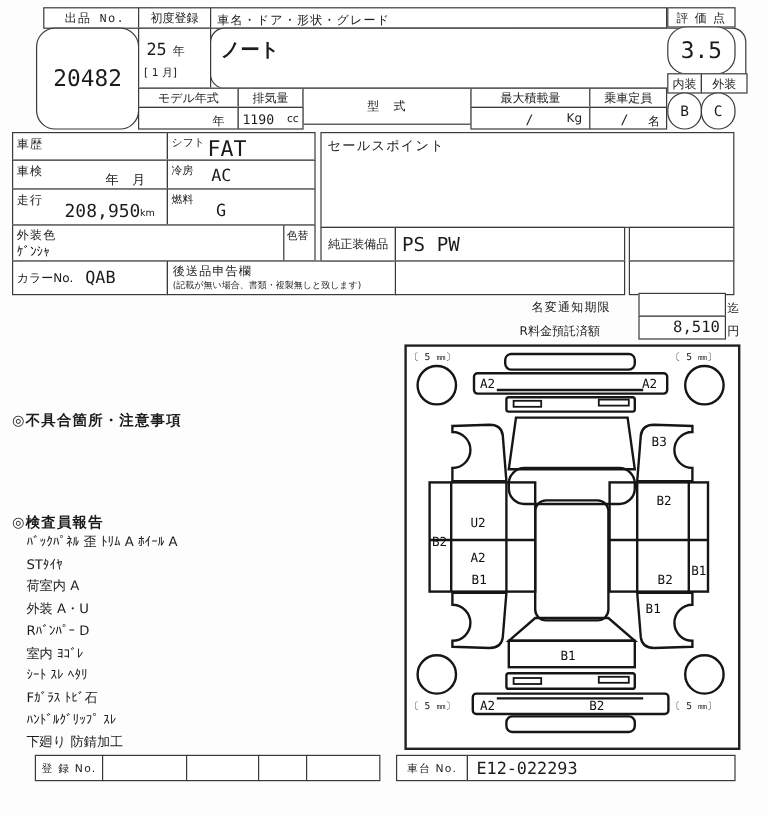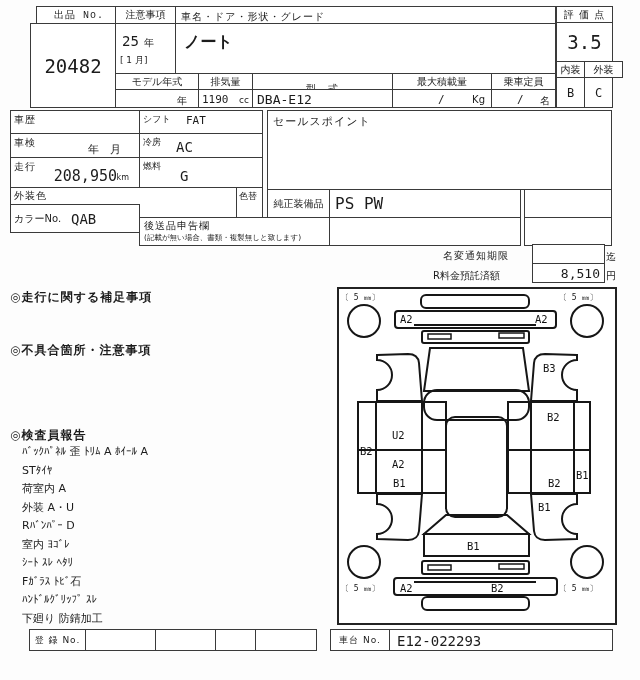--- a/index.html
+++ b/index.html
@@ -3,66 +3,63 @@
 <meta charset="utf-8">
 <style>
   html,body{margin:0;padding:0;}
   body{width:640px;height:680px;background:#fdfdfd;font-family:"DejaVu Sans","Liberation Sans",sans-serif;color:#1c1c1c;}
   #sheet{position:relative;width:640px;height:680px;background:#fdfdfd;overflow:hidden;}
   .cell{position:absolute;border:1.5px solid #3a3a3a;background:#fff;box-sizing:border-box;}
   .abs{position:absolute;box-sizing:border-box;}
   .lbl{font-size:10px;letter-spacing:1px;white-space:nowrap;}
   .lbl-s{font-size:9px;letter-spacing:0;white-space:nowrap;}
   .mono{font-family:"DejaVu Sans Mono","Liberation Mono",monospace;}
-  .ctr{display:flex;align-items:center;justify-content:center;}
+  .ctr{display:flex;align-items:center;justify-content:center;border-radius:16px;}
   .hdr{display:flex;align-items:center;justify-content:center;font-size:10px;letter-spacing:1px;}
   .list-item{font-size:11px;line-height:18.5px;white-space:nowrap;}
   .sec-title{position:absolute;font-size:12px;font-weight:600;letter-spacing:1px;white-space:nowrap;}
   svg text{font-family:"DejaVu Sans Mono","Liberation Mono",monospace;fill:#111;}
 </style>
 </head>
 <body>
 
 <div id="sheet">
 
   <div class="cell hdr" style="left:36px;top:6px;width:86px;height:18px;font-family:Liberation Mono, monospace;">出品 No.</div>
   <div class="cell ctr mono" style="left:30px;top:23px;width:86px;height:85px;font-size:19px;">20482</div>
 
-  <div class="cell hdr" style="left:115px;top:6px;width:61px;height:18px;letter-spacing:0;">注意事項</div>
+  <div class="cell hdr" style="left:115px;top:6px;width:61px;height:18px;letter-spacing:0;">初度登録</div>
   <div class="cell" style="left:115px;top:23px;width:61px;height:51px;">
     <div class="abs" style="left:6px;top:7px;white-space:nowrap;">
       <span class="mono" style="font-size:14px;">25</span>
       <span style="font-size:10px;">年</span>
     </div>
     <div class="abs lbl-s" style="left:4px;top:30px;text-align:right;">[ 1 月]</div>
   </div>
 
   <div class="cell" style="left:175px;top:6px;width:381px;height:18px;">
       <span class="abs lbl" style="left:5px;top:3px;">車名・ドア・形状・グレード</span>
     </div>
-  <div class="cell" style="left:175px;top:23px;width:381px;height:51px;">
+  <div class="cell" style="left:175px;top:23px;width:447px;height:51px;border-radius:12px;">
       <span class="abs" style="left:8px;top:8px;font-size:16px;font-weight:600;">ノート</span>
     </div>
 
   <div class="cell hdr" style="left:115px;top:73px;width:84px;height:17px;letter-spacing:0;">モデル年式</div>
   <div class="cell hdr" style="left:198px;top:73px;width:55px;height:17px;letter-spacing:0;">排気量</div>
   <div class="cell hdr" style="left:252px;top:73px;width:141px;height:31px;word-spacing:44px;">型　式</div>
   <div class="cell hdr" style="left:392px;top:73px;width:100px;height:17px;letter-spacing:0;">最大積載量</div>
   <div class="cell hdr" style="left:491px;top:73px;width:65px;height:17px;letter-spacing:0;">乗車定員</div>
 
   <div class="cell" style="left:115px;top:89px;width:84px;height:19px;">
       <span class="abs lbl" style="right:10px;top:4px;">年</span>
     </div>
   <div class="cell" style="left:198px;top:89px;width:55px;height:19px;">
     <span class="abs mono" style="left:3px;top:3px;font-size:11px;">1190</span>
     <span class="abs" style="right:3px;top:5px;font-size:9px;">cc</span>
   </div>
-  <div class="cell" style="left:252px;top:89px;width:141px;height:19px;">
-      <span class="abs mono" style="left:4px;top:2px;font-size:13px;">DBA-E12</span>
-    </div>
   <div class="cell" style="left:392px;top:89px;width:100px;height:19px;">
     <span class="abs mono" style="left:45px;top:3px;font-size:11px;">/</span>
     <span class="abs" style="right:6px;top:4px;font-size:10px;">Kg</span>
   </div>
   <div class="cell" style="left:491px;top:89px;width:65px;height:19px;">
     <span class="abs mono" style="left:25px;top:3px;font-size:11px;">/</span>
     <span class="abs" style="right:5px;top:4px;font-size:10px;">名</span>
   </div>
 
   <div class="cell hdr" style="left:556px;top:6px;width:57px;height:17px;">評 価 点</div>
@@ -70,21 +67,21 @@
   <div class="cell hdr" style="left:556px;top:61px;width:29px;height:17px;letter-spacing:0;">内装</div>
   <div class="cell hdr" style="left:584px;top:61px;width:39px;height:17px;letter-spacing:0;">外装</div>
   <div class="cell ctr mono" style="left:556px;top:77px;width:29px;height:31px;font-size:12px;">B</div>
   <div class="cell ctr mono" style="left:584px;top:77px;width:29px;height:31px;font-size:12px;">C</div>
 
   <div class="cell" style="left:10px;top:110px;width:130px;height:24px;">
       <span class="abs lbl" style="left:3px;top:2px;">車歴</span>
     </div>
   <div class="cell" style="left:139px;top:110px;width:124px;height:24px;">
     <span class="abs lbl-s" style="left:3px;top:2px;">シフト</span>
-    <span class="abs mono" style="left:46px;top:3px;font-size:11px;">FAT</span>
+    <span class="abs mono" style="left:33px;top:3px;font-size:18px;">FAT</span>
   </div>
   <div class="cell" style="left:10px;top:133px;width:130px;height:25px;">
     <span class="abs lbl" style="left:3px;top:2px;">車検</span>
     <span class="abs" style="right:18px;top:8px;font-size:11px;word-spacing:24px;">年　月</span>
   </div>
   <div class="cell" style="left:139px;top:133px;width:124px;height:25px;">
     <span class="abs lbl-s" style="left:3px;top:2px;">冷房</span>
     <span class="abs mono" style="left:36px;top:5px;font-size:14px;">AC</span>
   </div>
   <div class="cell" style="left:10px;top:157px;width:130px;height:31px;">
@@ -96,21 +93,21 @@
     <span class="abs lbl-s" style="left:3px;top:2px;">燃料</span>
     <span class="abs mono" style="left:40px;top:10px;font-size:14px;">G</span>
   </div>
   <div class="cell" style="left:10px;top:187px;width:227px;height:31px;">
     <span class="abs lbl" style="left:3px;top:1px;">外装色</span>
     <span class="abs" style="left:3px;top:15px;font-size:11px;">ｹﾞﾝｼｬ</span>
   </div>
   <div class="cell" style="left:236px;top:187px;width:27px;height:31px;">
       <span class="abs lbl-s" style="left:2px;top:2px;">色替</span>
     </div>
-  <div class="cell" style="left:10px;top:204px;width:130px;height:29px;">
+  <div class="cell" style="left:10px;top:217px;width:130px;height:29px;">
     <span class="abs lbl" style="left:3px;top:7px;letter-spacing:0;">カラーNo.</span>
     <span class="abs mono" style="left:60px;top:6px;font-size:14px;">QAB</span>
   </div>
   <div class="cell" style="left:139px;top:217px;width:192px;height:29px;">
     <span class="abs lbl" style="left:4px;top:1px;">後送品申告欄</span>
     <span class="abs" style="left:4px;top:15px;font-size:7.5px;white-space:nowrap;">(記載が無い場合、書類・複製無しと致します)</span>
   </div>
 
   <div class="cell" style="left:267px;top:110px;width:345px;height:80px;">
       <span class="abs" style="left:5px;top:3px;font-size:11px;letter-spacing:1px;">セールスポイント</span>
@@ -125,21 +122,20 @@
 
   <span class="abs lbl" style="left:443px;top:249px;">名変通知期限</span>
   <div class="cell" style="left:532px;top:244px;width:73px;height:20px;"></div>
   <span class="abs lbl" style="left:606px;top:250px;">迄</span>
   <span class="abs lbl" style="left:433px;top:269px;letter-spacing:0;">R料金預託済額</span>
   <div class="cell" style="left:532px;top:263px;width:73px;height:20px;">
       <span class="abs mono" style="right:4px;top:2px;font-size:13px;">8,510</span>
     </div>
   <span class="abs lbl" style="left:606px;top:269px;">円</span>
 
-  <div class="sec-title" style="left:10px;top:289px;">◎走行に関する補足事項</div>
   <div class="sec-title" style="left:10px;top:342px;">◎不具合箇所・注意事項</div>
   <div class="sec-title" style="left:10px;top:427px;">◎検査員報告</div>
 
   <div class="abs" style="left:22px;top:443px;">
     <div class="list-item">ﾊﾞｯｸﾊﾟﾈﾙ 歪  ﾄﾘﾑ A  ﾎｲｰﾙ A</div>
     <div class="list-item">STﾀｲﾔ</div>
     <div class="list-item">荷室内 A</div>
     <div class="list-item">外装 A・U</div>
     <div class="list-item">Rﾊﾞﾝﾊﾟｰ D</div>
     <div class="list-item">室内 ﾖｺﾞﾚ</div>

